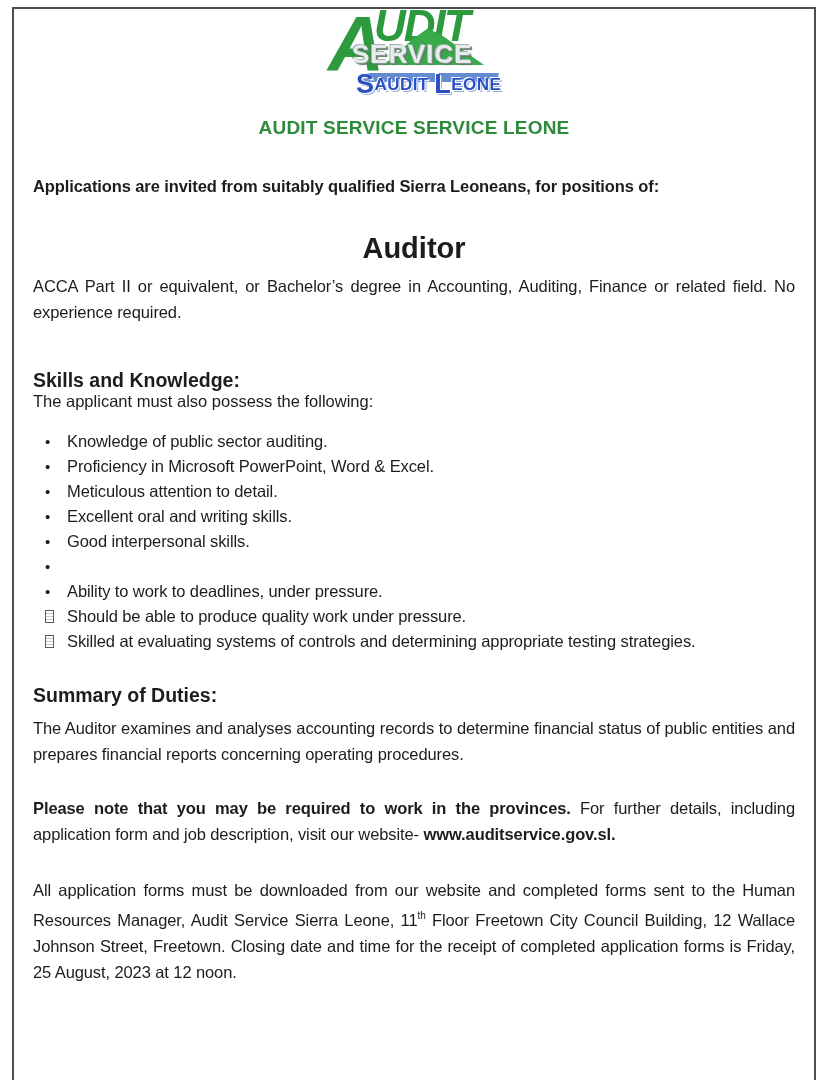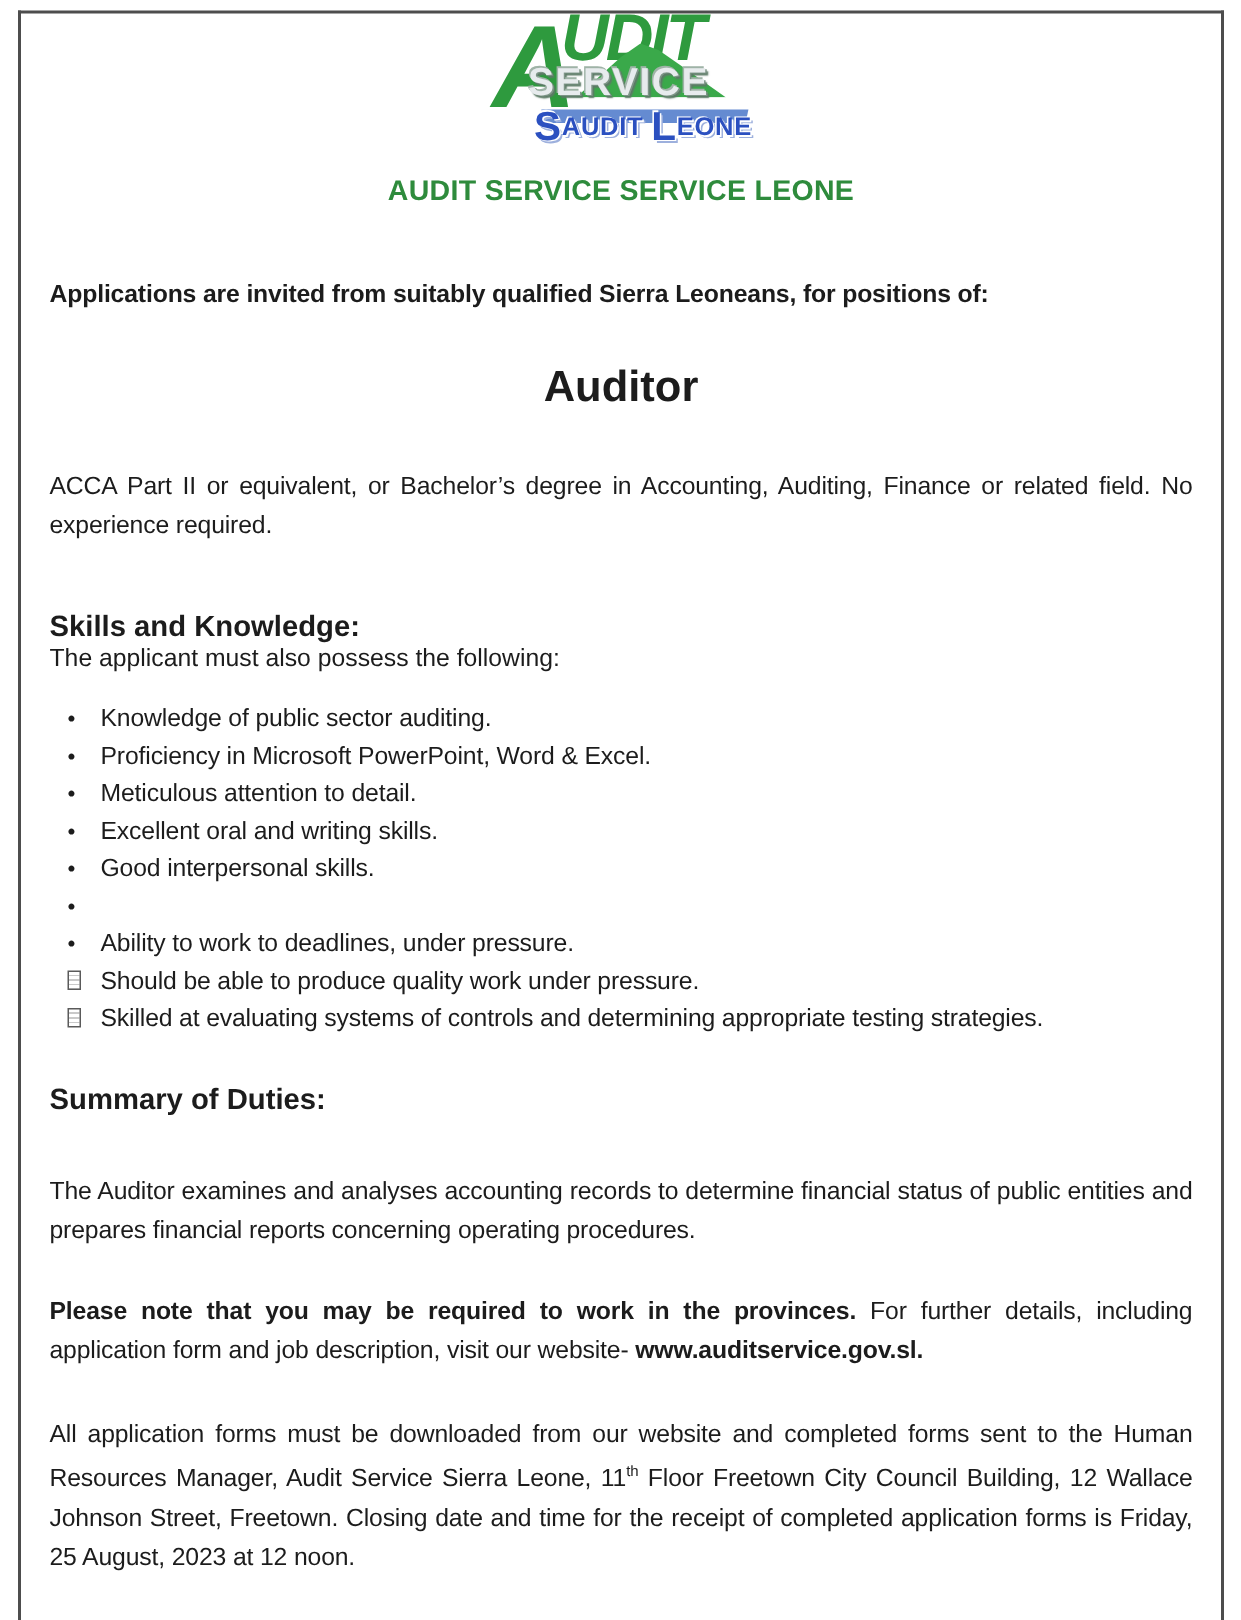--- a/index.html
+++ b/index.html
@@ -67,36 +67,36 @@
 
   
   .org-title {
     margin-top:16px;
     text-align:center;
     font-size:19px; font-weight:bold;
     letter-spacing:0.2px;
     color:#2e8b3c;
   }
   .intro {
-    margin-top:48px;
+    margin-top:38px;
     font-size:16.5px; font-weight:bold;
     letter-spacing:-0.1px;
   }
   .position-title {
     margin-top:36px;
     text-align:center;
     font-size:29px; font-weight:bold;
   }
   .sec-heading {
     margin-top:44px;
     font-size:17px; font-weight:bold;
   }
   .sec-heading.lg { font-size:19.5px; }
   .body-text {
-    margin-top:36px;
+    margin-top:8px;
     font-size:16.5px;
     line-height:26px;
     text-align:justify;
     letter-spacing:-0.1px;
   }
   .list-intro {
     font-size:16.5px;
   }
   ul.skills {
     margin-top:18px;

